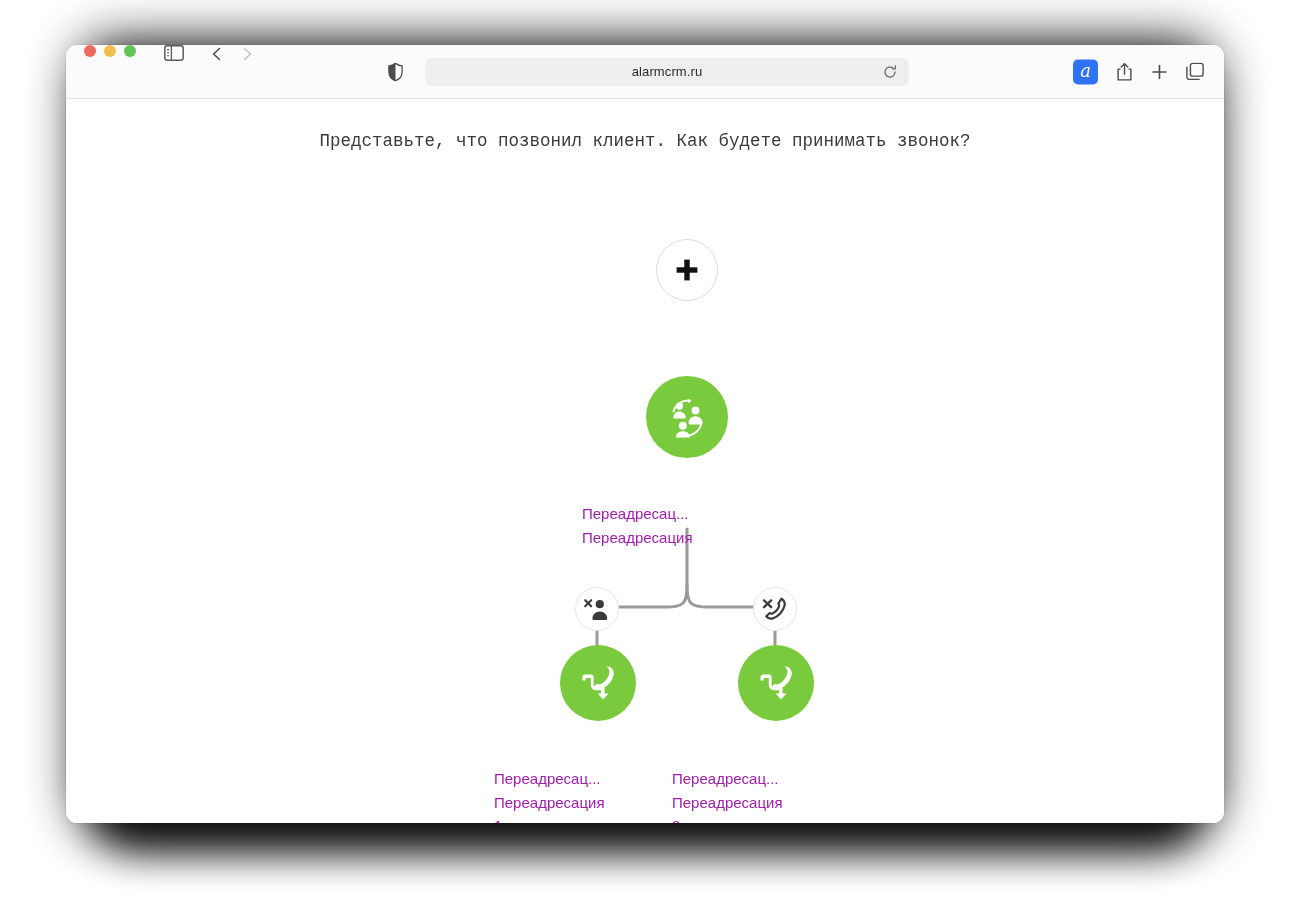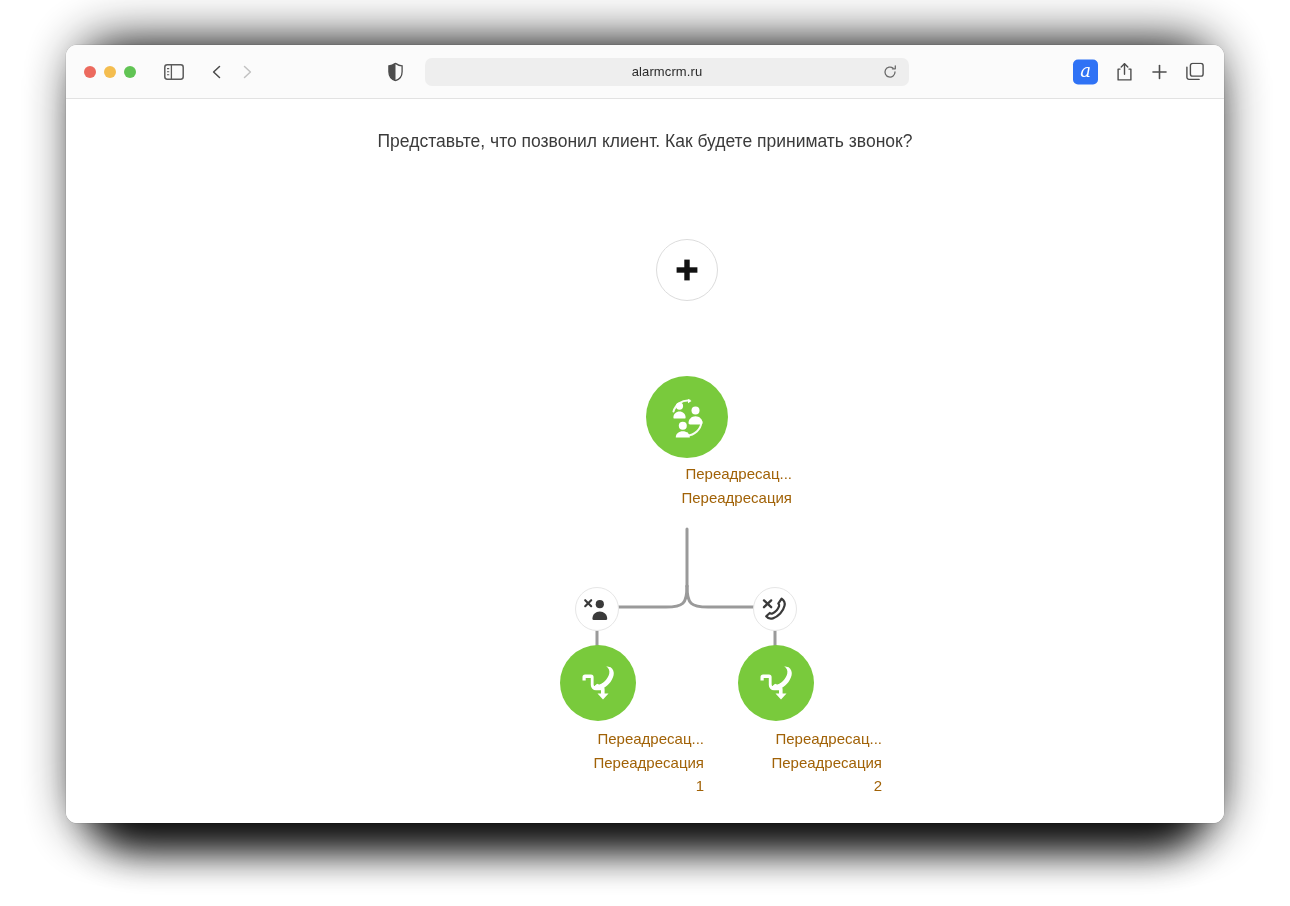--- a/index.html
+++ b/index.html
@@ -47,21 +47,21 @@
     box-shadow: 0 0 0 0.5px rgba(0,0,0,0.12);
   }
 
   
   .toolbar {
     position: relative;
     height: 54px;
     background: #fbfbfb;
     border-bottom: 1px solid #e2e2e2;
     display: flex;
-    align-items: center;
+    align-items: flex-start;
   }
   .traffic {
     display: flex;
     align-items: center;
     gap: 8px;
     margin-left: 18px;
   }
   .dot { width: 12px; height: 12px; border-radius: 50%; }
   .dot.red { background: #ec6a5e; }
   .dot.yellow { background: #f4bd4f; }
@@ -126,20 +126,21 @@
     background: #ffffff;
     overflow: hidden;
   }
   .prompt {
     position: absolute;
     top: 32px; left: 0; right: 0;
     text-align: center;
     font-size: 17.5px;
     color: #3b3b3b;
     font-weight: 400;
+    font-family: Liberation Mono, monospace;
   }
 
   .canvas { position: absolute; inset: 0; }
 
   
   .plus-node {
     position: absolute;
     left: 590px; top: 140px;
     width: 62px; height: 62px;
     border-radius: 50%;
@@ -157,25 +158,26 @@
     display: flex; align-items: center; justify-content: center;
     cursor: pointer;
   }
   .node-root { left: 580px; top: 277px; width: 82px; height: 82px; }
   .node-child { width: 76px; height: 76px; }
   .node-c1 { left: 494px; top: 546px; }
   .node-c2 { left: 672px; top: 546px; }
 
   .node-label {
     position: absolute;
-    text-align: right;
+    text-align: left;
     font-size: 15px;
     line-height: 23.5px;
-    color: #a16207;
+    color: #a21caf;
     width: 210px;
+    margin-top: 40px;
   }
   .label-root { left: 516px; top: 363px; }
   .label-c1 { left: 428px; top: 628px; }
   .label-c2 { left: 606px; top: 628px; }
 
   
   .badge {
     position: absolute;
     width: 44px; height: 44px;
     border-radius: 50%;

